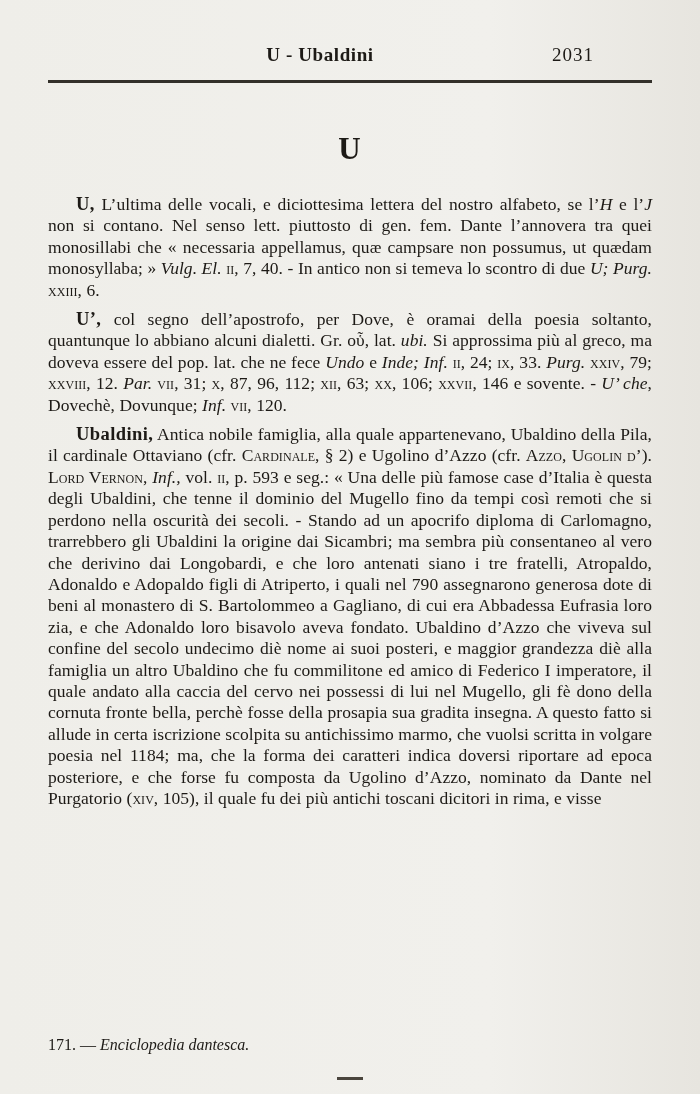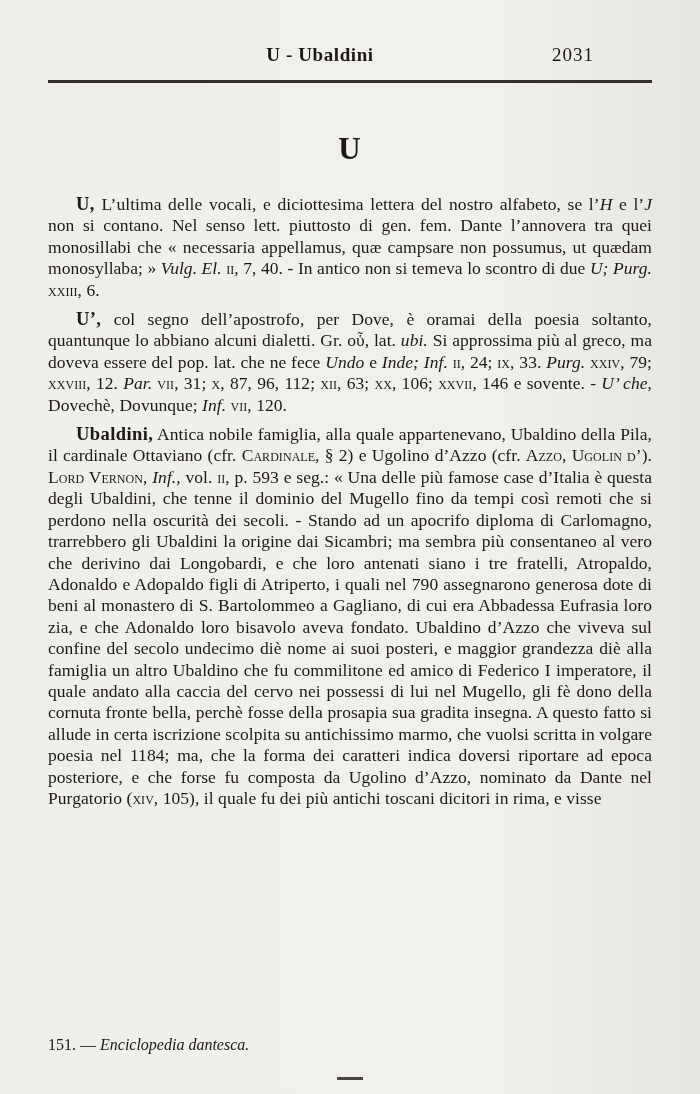--- a/index.html
+++ b/index.html
@@ -111,18 +111,18 @@
 
   <div class="section-letter">U</div>
 
   <div class="entries">
       <p class="entry"><span class="lead">U,</span><span> L’ultima delle vocali, e diciottesima lettera del nostro alfabeto, se l’</span><span class="i">H</span><span> e l’</span><span class="i">J</span><span> non si contano. Nel senso lett. piuttosto di gen. fem. Dante l’annovera tra quei monosillabi che « necessaria appellamus, quæ campsare non possumus, ut quædam monosyllaba; » </span><span class="i">Vulg. El.</span><span> </span><span class="sc">ii</span><span>, 7, 40. - In antico non si temeva lo scontro di due </span><span class="i">U;</span><span> </span><span class="i">Purg.</span><span> </span><span class="sc">xxiii</span><span>, 6.</span></p>
       <p class="entry"><span class="lead">U’,</span><span> col segno dell’apostrofo, per Dove, è oramai della poesia soltanto, quantunque lo abbiano alcuni dialetti. Gr. οὗ, lat. </span><span class="i">ubi.</span><span> Si approssima più al greco, ma doveva essere del pop. lat. che ne fece </span><span class="i">Undo</span><span> e </span><span class="i">Inde; Inf.</span><span> </span><span class="sc">ii</span><span>, 24; </span><span class="sc">ix</span><span>, 33. </span><span class="i">Purg.</span><span> </span><span class="sc">xxiv</span><span>, 79; </span><span class="sc">xxviii</span><span>, 12. </span><span class="i">Par.</span><span> </span><span class="sc">vii</span><span>, 31; </span><span class="sc">x</span><span>, 87, 96, 112; </span><span class="sc">xii</span><span>, 63; </span><span class="sc">xx</span><span>, 106; </span><span class="sc">xxvii</span><span>, 146 e sovente. - </span><span class="i">U’ che</span><span>, Dovechè, Dovunque; </span><span class="i">Inf.</span><span> </span><span class="sc">vii</span><span>, 120.</span></p>
       <p class="entry"><span class="lead">Ubaldini,</span><span> Antica nobile famiglia, alla quale appartenevano, Ubaldino della Pila, il cardinale Ottaviano (cfr. </span><span class="sc">Cardinale</span><span>, § 2) e Ugolino d’Azzo (cfr. </span><span class="sc">Azzo</span><span>, </span><span class="sc">Ugolin d’</span><span>). </span><span class="sc">Lord Vernon</span><span>, </span><span class="i">Inf.,</span><span> vol. </span><span class="sc">ii</span><span>, p. 593 e seg.: « Una delle più famose case d’Italia è questa degli Ubaldini, che tenne il dominio del Mugello fino da tempi così remoti che si perdono nella oscurità dei secoli. - Stando ad un apocrifo diploma di Carlomagno, trarrebbero gli Ubaldini la origine dai Sicambri; ma sembra più consentaneo al vero che derivino dai Longobardi, e che loro antenati siano i tre fratelli, Atropaldo, Adonaldo e Adopaldo figli di Atriperto, i quali nel 790 assegnarono generosa dote di beni al monastero di S. Bartolommeo a Gagliano, di cui era Abbadessa Eufrasia loro zia, e che Adonaldo loro bisavolo aveva fondato. Ubaldino d’Azzo che viveva sul confine del secolo undecimo diè nome ai suoi posteri, e maggior grandezza diè alla famiglia un altro Ubaldino che fu commilitone ed amico di Federico I imperatore, il quale andato alla caccia del cervo nei possessi di lui nel Mugello, gli fè dono della cornuta fronte bella, perchè fosse della prosapia sua gradita insegna. A questo fatto si allude in certa iscrizione scolpita su antichissimo marmo, che vuolsi scritta in volgare poesia nel 1184; ma, che la forma dei caratteri indica doversi riportare ad epoca posteriore, e che forse fu composta da Ugolino d’Azzo, nominato da Dante nel Purgatorio (</span><span class="sc">xiv</span><span>, 105), il quale fu dei più antichi toscani dicitori in rima, e visse</span></p>
     </div>
 
   <div class="footer">
-    <span>151. — </span><span class="i">Enciclopedia dantesca.</span>
+    <span>171. — </span><span class="i">Enciclopedia dantesca.</span>
   </div>
 
   <div class="bottom-mark"></div>
 
 </div>
 
 </body></html>

